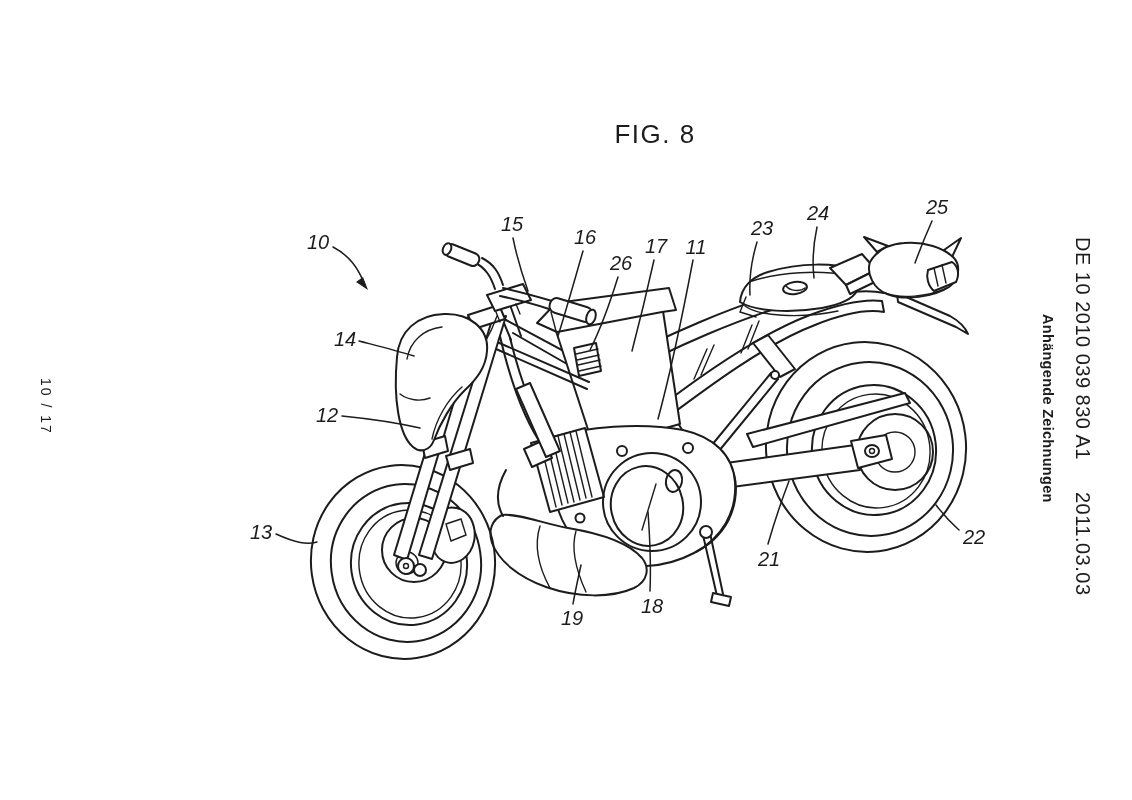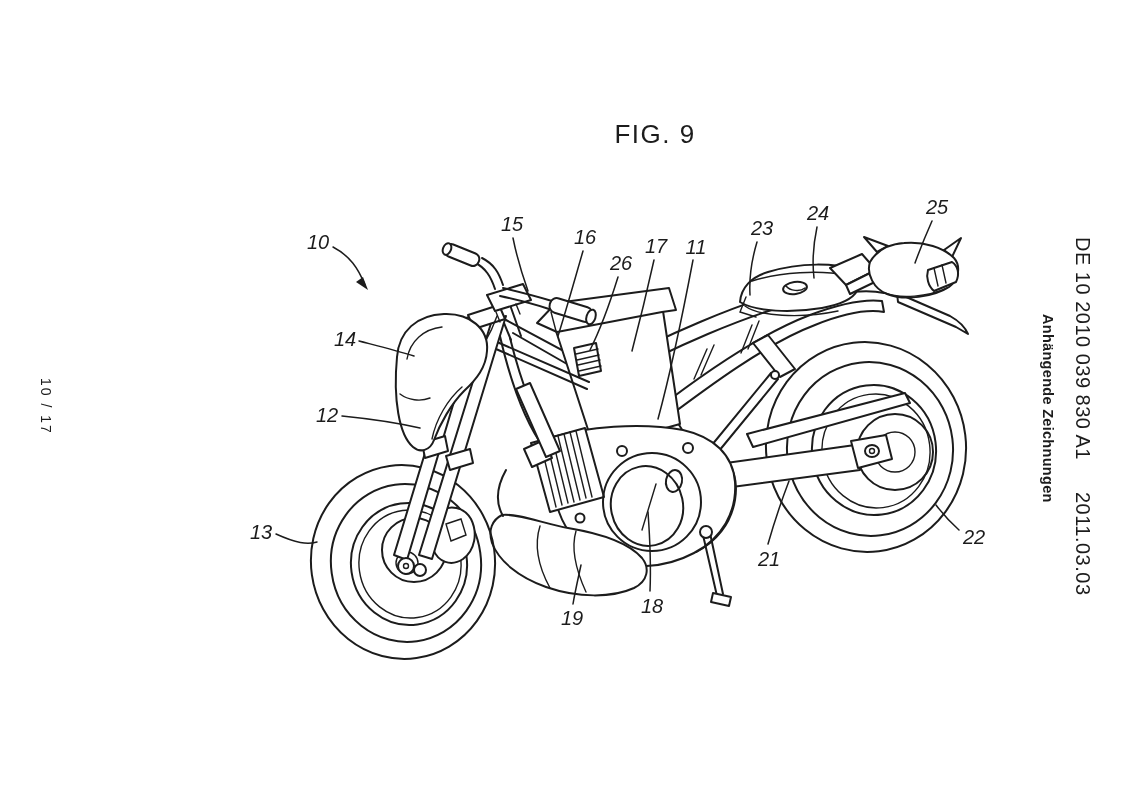--- a/index.html
+++ b/index.html
@@ -25,21 +25,21 @@
   svg .callout-label {
     font-family:"Liberation Sans", sans-serif; font-style:italic;
     font-size:20px; fill:var(--ink); text-anchor:middle;
   }
 </style>
 </head>
 <body>
 
 <div class="page">
 
-  <div class="fig-title">FIG. 9</div>
+  <div class="fig-title">FIG. 8</div>
 
   <div class="rot pub-line">
     <span>DE 10 2010 039 830 A1</span><span class="date">2011.03.03</span>
   </div>
   <div class="rot margin-note">Anhängende Zeichnungen</div>
   <div class="rot page-num">10 / 17</div>
 
   <svg width="1132" height="800" viewBox="0 0 1132 800">
 
     <g>

